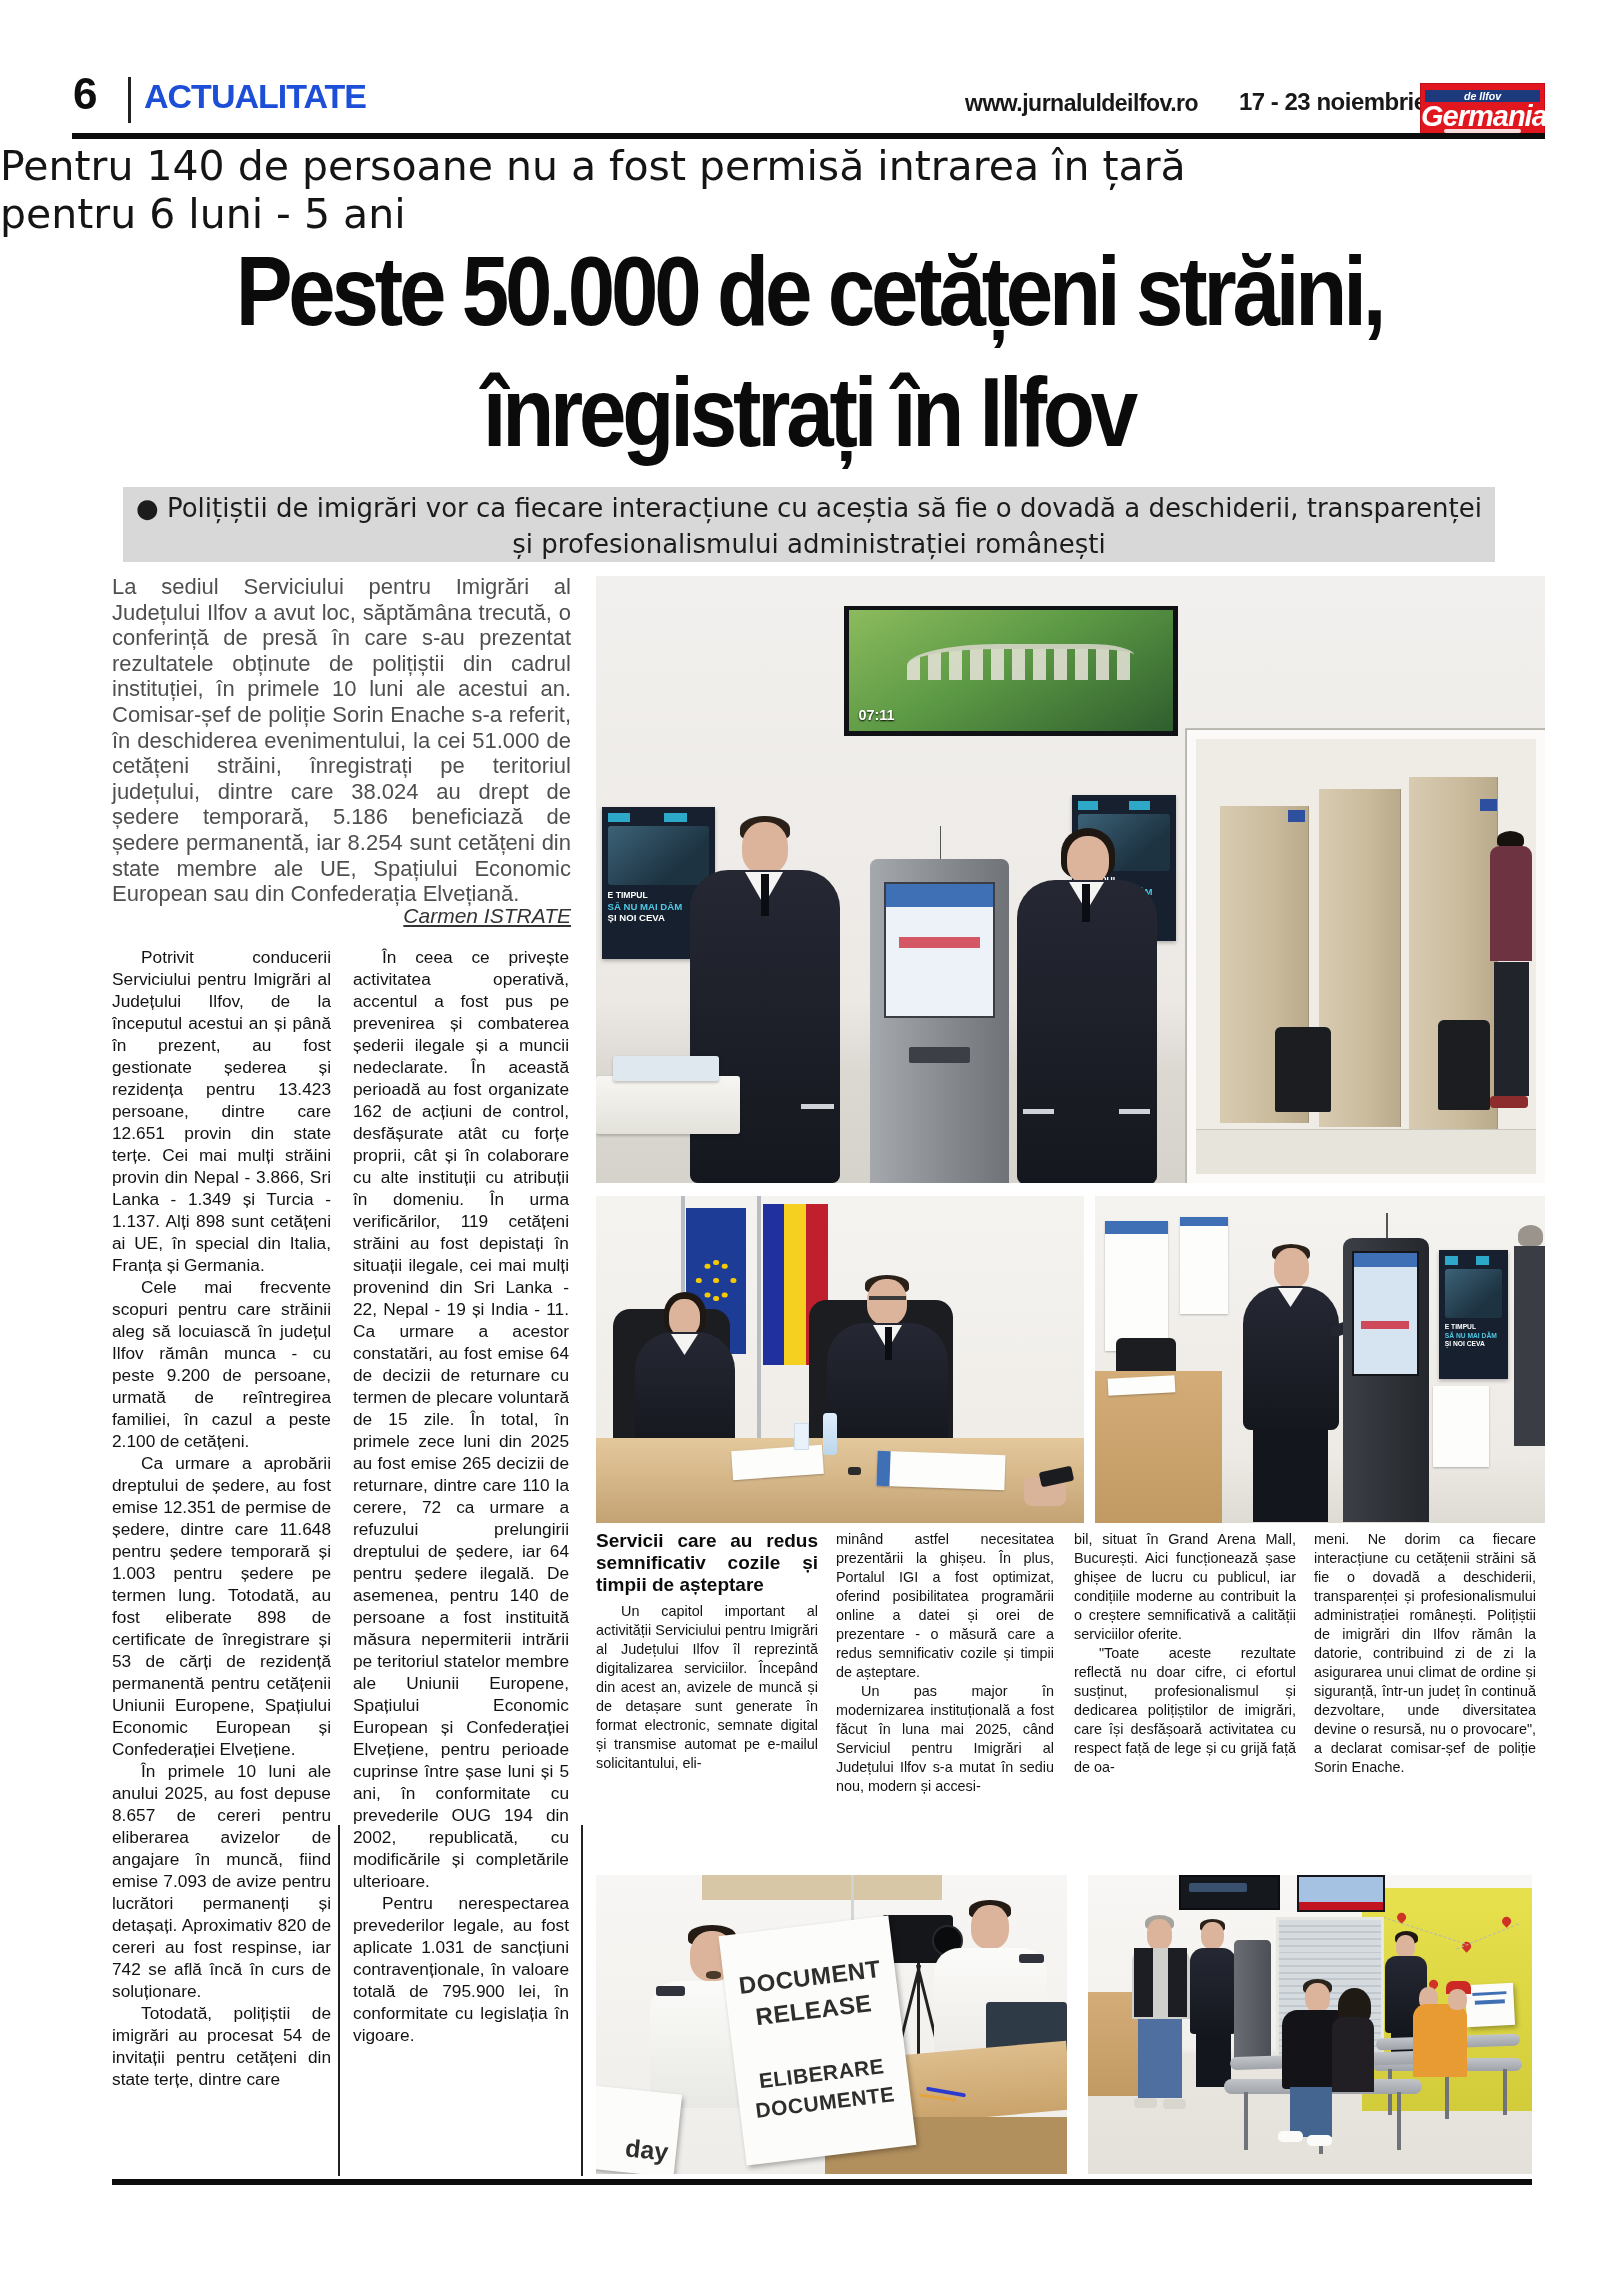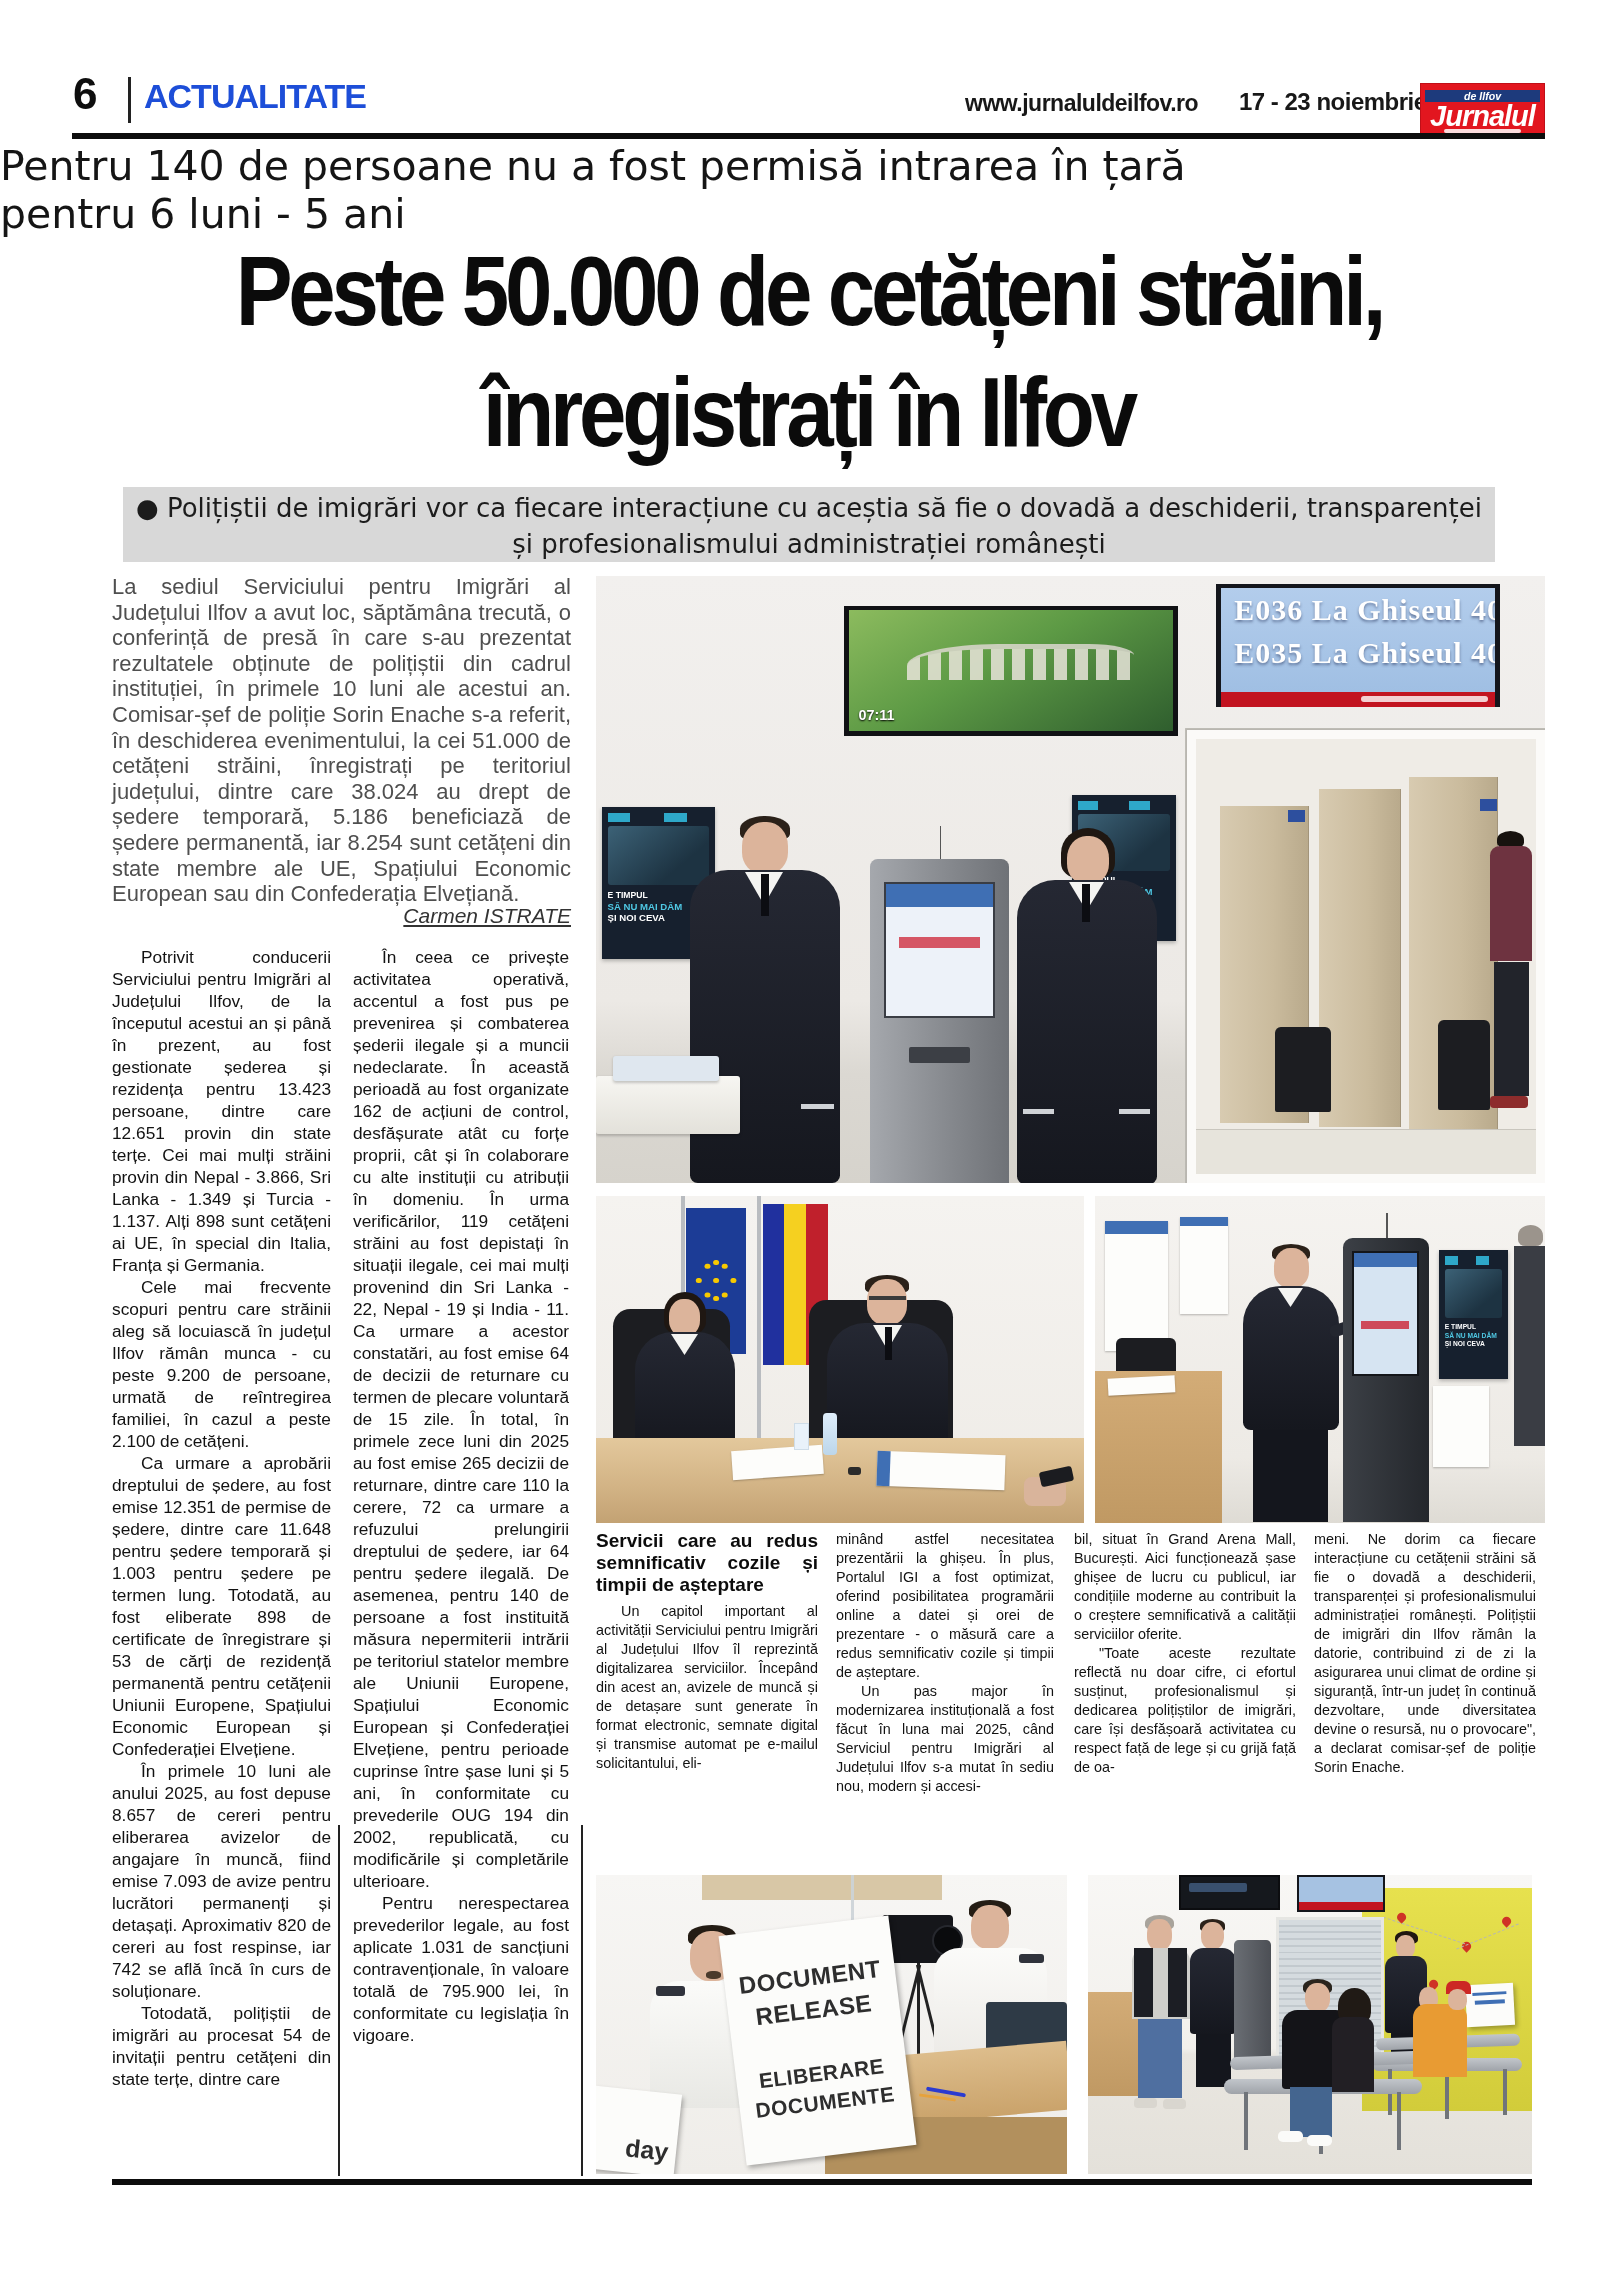--- a/index.html
+++ b/index.html
@@ -115,21 +115,21 @@
 
 <div class="page">
 
   <div class="abs pgnum">6</div>
   <div class="abs hdr-div"></div>
   <div class="abs section">ACTUALITATE</div>
   <div class="abs site">www.jurnaluldeilfov.ro</div>
   <div class="abs issue-date">17 - 23 noiembrie 2025</div>
   <div class="abs logo">
     <div class="logo-band">de Ilfov</div>
-    <div class="logo-name">Jurnalul</div>
+    <div class="logo-name">Germania</div>
     <div class="logo-tag"></div>
   </div>
   <div class="abs top-rule"></div>
 
   <div class="abs kicker" style="top:142px;">Pentru 140 de persoane nu a fost permisă intrarea în țară</div>
   <div class="abs kicker" style="top:190px;">pentru 6 luni - 5 ani</div>
   <div class="abs hl-row" style="top:236px;">
     <span class="hl-line">Peste 50.000 de cetățeni străini,</span>
   </div>
   <div class="abs hl-row" style="top:357px;">
@@ -158,29 +158,20 @@
   <div class="photo" style="left:596px;top:576px;width:949px;height:607px;">
     <div class="wall"></div>
 
     <div class="tv" style="left:248px;top:9.6px;width:334px;height:130px;margin-top:20px;">
       <div class="tv-screen">
         <div class="viaduct"></div>
         <div class="tv-clock">07:11</div>
       </div>
     </div>
 
-    <div class="queue" style="left:620px;top:7.7px;width:284px;height:123px;">
-      <div class="queue-scr">
-        <div class="queue-line">E036 La Ghiseul 40</div>
-        <div class="queue-line">E035 La Ghiseul 40</div>
-        <div class="queue-strip">
-            <i></i>
-          </div>
-      </div>
-    </div>
 
     <div class="poster" style="left:5.8px;top:231px;width:113px;height:152px;">
       <div class="ph"></div>
       <div class="pimg"></div>
       <div class="l1">E TIMPUL</div>
       <div class="l2">SĂ NU MAI DĂM</div>
       <div class="l3">ȘI NOI CEVA</div>
     </div>
     <div class="poster" style="left:476px;top:219px;width:104px;height:146px;">
       <div class="ph"></div>

